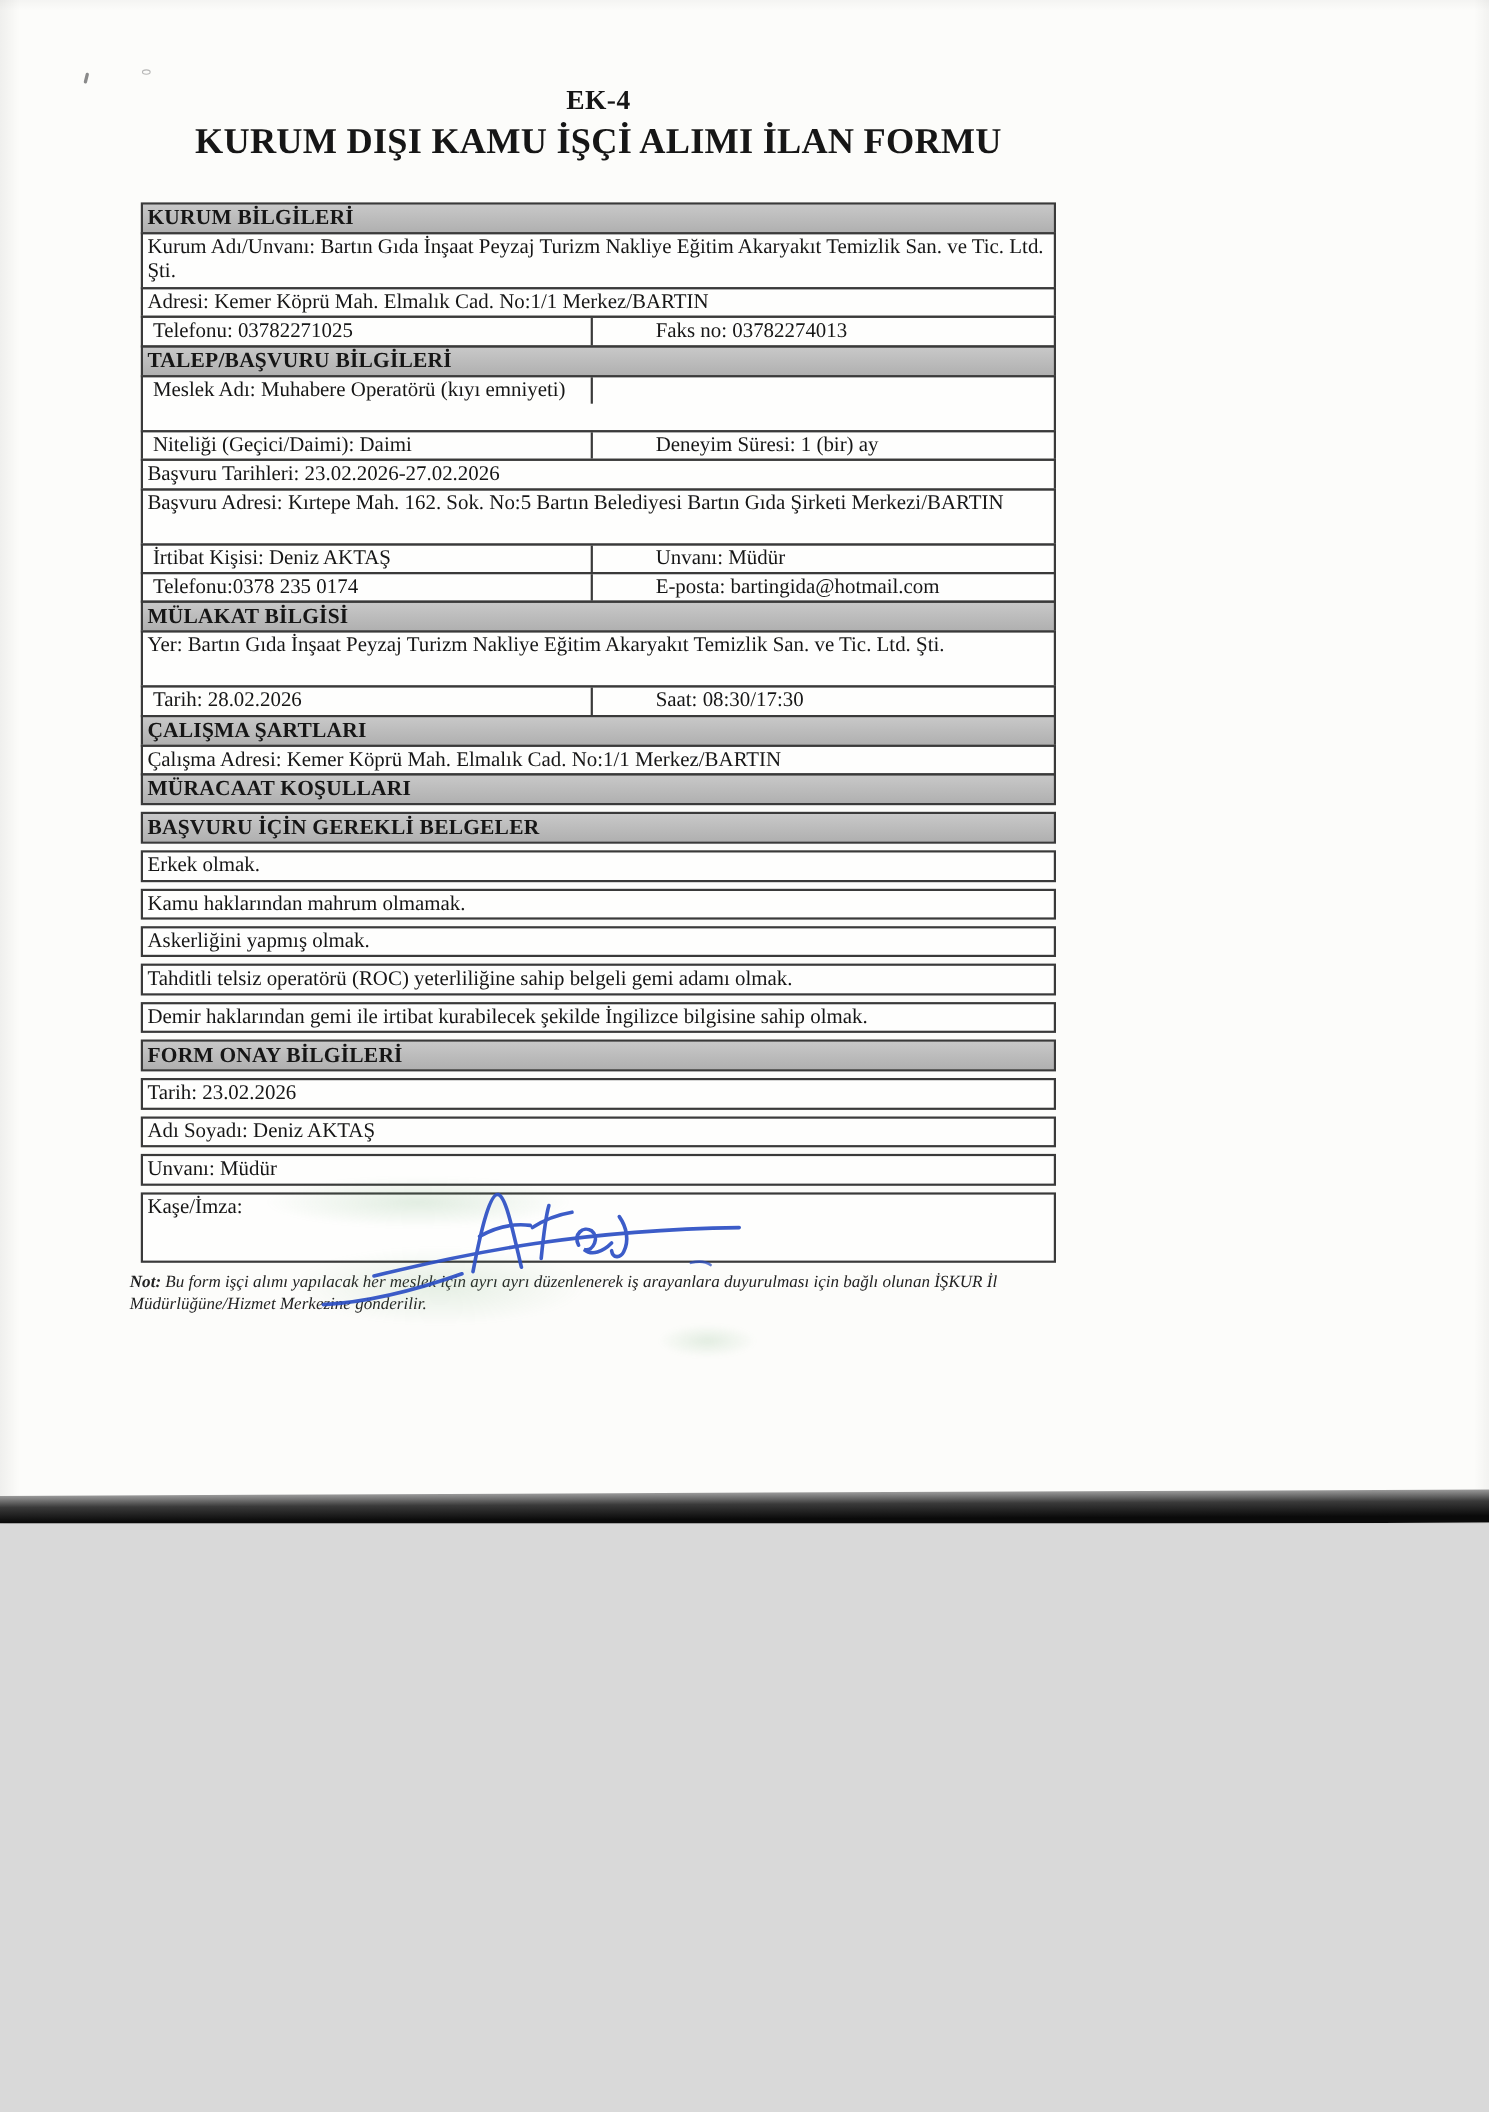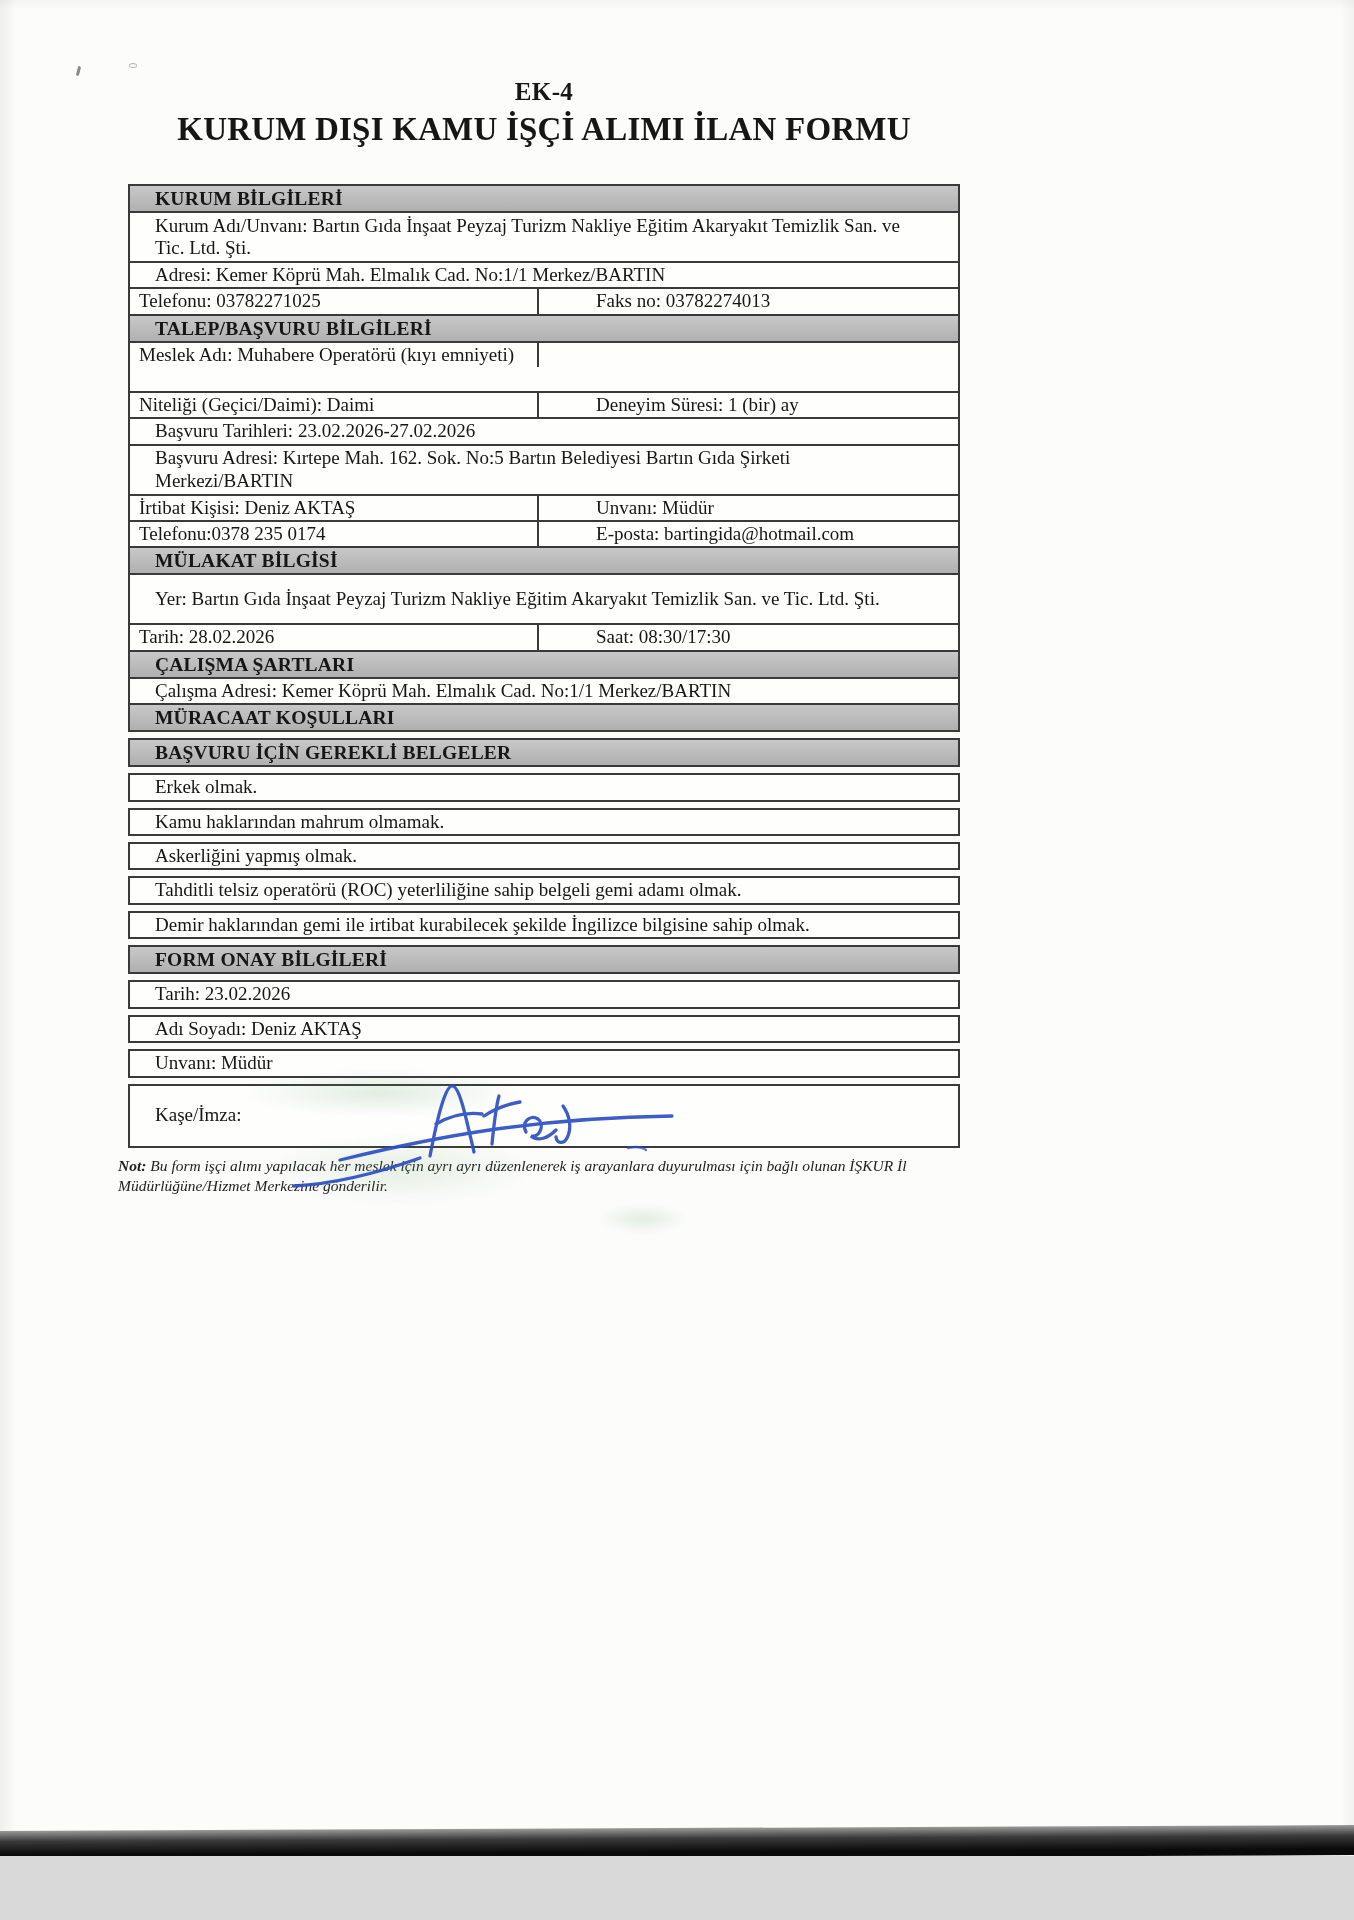--- a/index.html
+++ b/index.html
@@ -1,19 +1,19 @@
 <!DOCTYPE html>
 <html lang="tr" style="--paper: #fcfcfa; --border: #3a3a3a; --section-header-bg: #bdbdbd; --signature-blue: #2c4fc4;"><head>
 <meta charset="utf-8">
 <style>
   * { margin:0; padding:0; box-sizing:border-box; }
   html,body { background:#d9d9d9; }
   .page {
     position:relative;
-    width:1354px; height:1856px;
+    width:1354px; height:1385px;
     margin:0 auto;
     background:var(--paper, #fcfcfa);
     font-family:"Liberation Serif","DejaVu Serif",serif;
     color:#161616;
     overflow:hidden;
     box-shadow:0 0 10px rgba(0,0,0,.35);
   }
   
   .page::before{
     content:""; position:absolute; inset:0; pointer-events:none;
@@ -29,22 +29,22 @@
   .t1 { font-size:25px; font-weight:bold; letter-spacing:.4px; }
   .t2 { font-size:33px; font-weight:bold; margin-top:5px; letter-spacing:.2px; }
 
   .content { position:absolute; top:186px; left:128px; width:832px; }
 
   .row {
     position:relative;
     border:2px solid var(--border, #3a3a3a);
     margin-top:-2px;
     min-height:27px;
-    display:flex; align-items:center;
-    padding:1px 25px;
+    display:flex; align-items:flex-start;
+    padding:1px 4px;
     font-size:19px;
     line-height:1.18;
     background:rgba(255,255,255,.55);
   }
   .row.h {
     background:linear-gradient(180deg,#c8c8c8,#b0b0b0);
     font-weight:bold; font-size:19.5px; min-height:29px;
     letter-spacing:.2px;
   }
   .row.tall { min-height:52px; }

